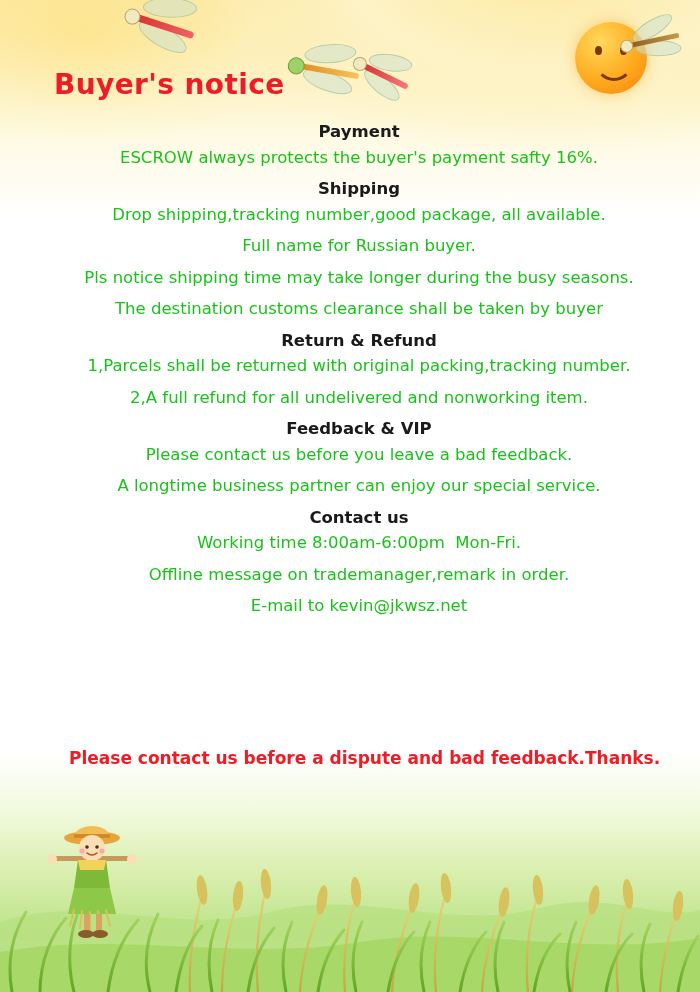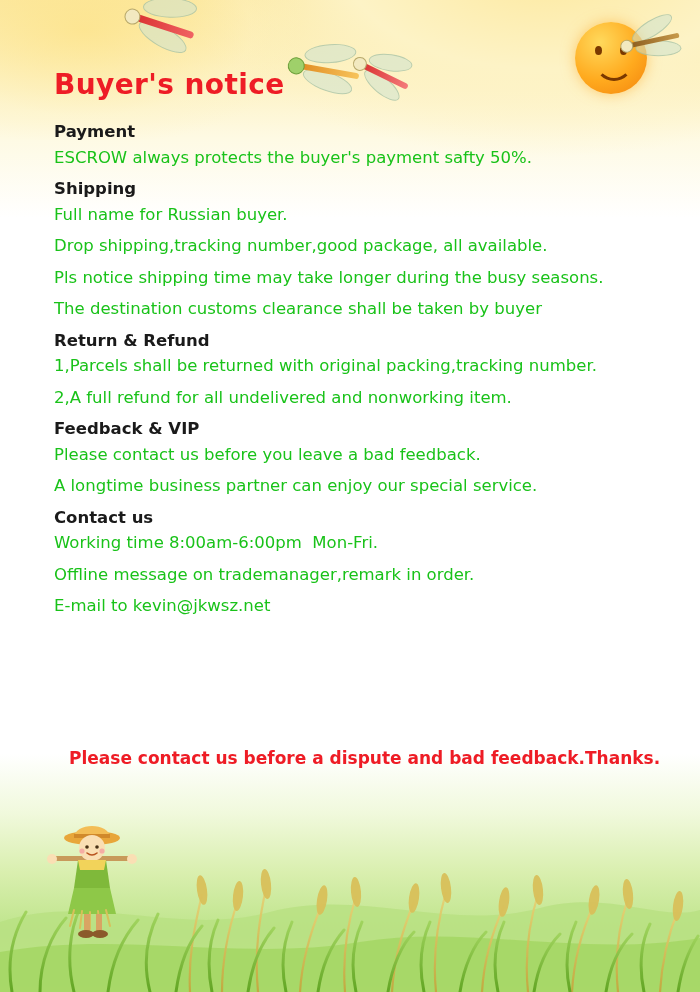--- a/index.html
+++ b/index.html
@@ -22,20 +22,21 @@
         rgba(255,255,255,0) 0%,
         rgba(255,255,255,0) 76%,
         rgba(238,248,214,0.85) 82%,
         rgba(215,238,170,0.95) 88%,
         rgba(189,228,138,1) 94%,
         rgba(205,235,160,1) 100%),
       
       radial-gradient(ellipse 520px 260px at 78% -30px, #fde9a0 0%, #fdf3c6 38%, rgba(255,255,255,0) 72%),
       linear-gradient(to bottom, #fbe493 0%, #fdf0bd 7%, #fefae4 14%, #ffffff 22%, #ffffff 100%);
     overflow: hidden;
+    text-align: center;
   }
   
   .sun-wash {
     position: absolute;
     left: -60px;
     top: -80px;
     width: 360px;
     height: 220px;
     background: radial-gradient(ellipse at 40% 50%, rgba(253,228,140,0.75) 0%, rgba(254,243,196,0.35) 55%, rgba(255,255,255,0) 75%);
     pointer-events: none;
@@ -215,25 +216,25 @@
     <div class="body"></div>
     <div class="head"></div>
   </div>
 
   <div class="content">
     <div class="title">Buyer's notice</div>
 
     <div class="body-block">
 
       <div class="heading">Payment</div>
-      <div class="line">ESCROW always protects the buyer's payment safty 50%.</div>
+      <div class="line">ESCROW always protects the buyer's payment safty 16%.</div>
 
       <div class="heading">Shipping</div>
+      <div class="line">Drop shipping,tracking number,good package, all available.</div>
       <div class="line">Full name for Russian buyer.</div>
-      <div class="line">Drop shipping,tracking number,good package, all available.</div>
       <div class="line">Pls notice shipping time may take longer during the busy seasons.</div>
       <div class="line">The destination customs clearance shall be taken by buyer</div>
 
       <div class="heading">Return &amp; Refund</div>
       <div class="line">1,Parcels shall be returned with original packing,tracking number.</div>
       <div class="line">2,A full refund for all undelivered and nonworking item.</div>
 
       <div class="heading">Feedback &amp; VIP</div>
       <div class="line">Please contact us before you leave a bad feedback.</div>
       <div class="line">A longtime business partner can enjoy our special service.</div>

